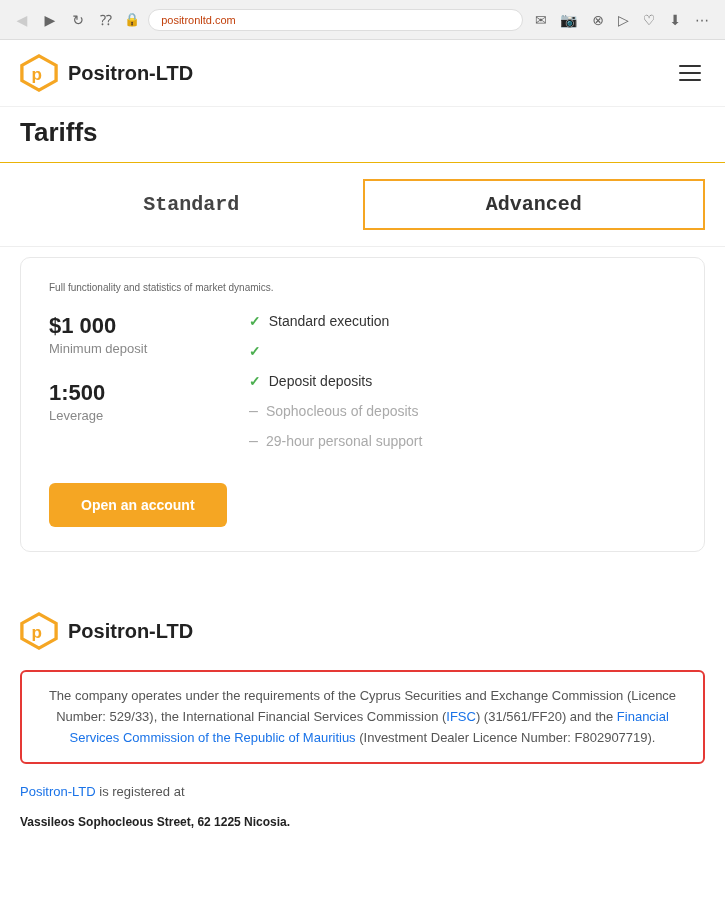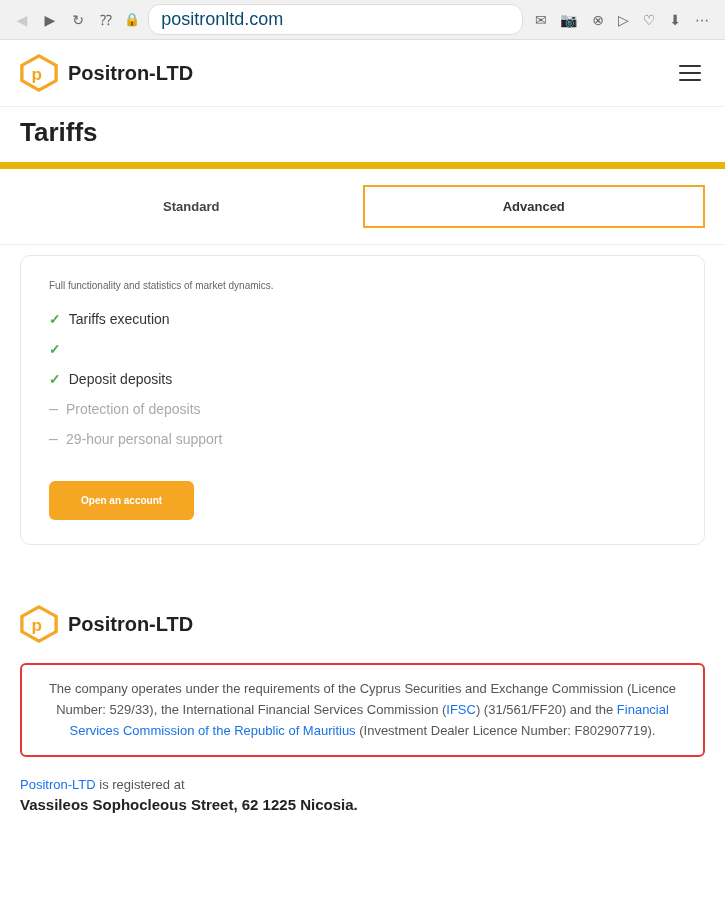--- a/index.html
+++ b/index.html
@@ -37,22 +37,22 @@
     .lock-icon {
       color: #666;
       font-size: 13px;
     }
     .address-bar {
       flex: 1;
       background: #fff;
       border: 1px solid #ddd;
       border-radius: 12px;
       padding: 4px 12px;
-      font-size: 18px;
-      color: #0c4a6e;
+      font-size: 11px;
+      color: #c2410c;
       display: flex;
       align-items: flex-start;
     }
     .browser-actions {
       display: flex;
       gap: 6px;
       color: #666;
       font-size: 14px;
     }
     .browser-actions span {
@@ -96,40 +96,41 @@
       background: #333;
       border-radius: 1px;
     }
 
     
     .tariffs-heading {
       padding: 10px 20px 14px;
       font-size: 26px;
       font-weight: 700;
       color: #222;
-      border-bottom: 7px solid #eab308;
+      border-bottom: 1px solid #eab308;
     }
 
     
     .tabs-container {
       display: flex;
       padding: 16px 20px;
       gap: 0;
       border-bottom: 1px solid #eee;
     }
     .tab {
       flex: 1;
       text-align: center;
       padding: 12px 16px;
-      font-size: 13px;
+      font-size: 20px;
       font-weight: 600;
       color: #333;
       cursor: pointer;
       border: 2px solid transparent;
       border-radius: 8px;
+      font-family: Liberation Mono, monospace;
     }
     .tab.active {
       border-color: #f5a623;
       color: #333;
       border-radius: 0;
     }
     .tab:not(.active) {
       color: #444;
     }
 
@@ -195,21 +196,21 @@
       line-height: 1;
     }
 
     .open-account-btn {
       margin-top: 20px;
       background: #f5a623;
       color: #fff;
       border: none;
       border-radius: 6px;
       padding: 14px 32px;
-      font-size: 10px;
+      font-size: 14px;
       font-weight: 600;
       cursor: pointer;
     }
 
     
     .footer-logo-section {
       padding: 40px 20px 20px;
       display: flex;
       align-items: center;
       gap: 10px;
@@ -242,24 +243,24 @@
     .registered-section {
       padding: 20px 20px 10px;
     }
     .registered-line {
       font-size: 13px;
       color: #555;
       margin-bottom: 0;
     }
     .registered-line a { color: #1a73e8; text-decoration: none; }
     .registered-address {
-      font-size: 15px;
-      font-weight: 700;
-      color: #222;
-      margin-top: 4px;
+      font-size: 12px;
+      font-weight: 700;
+      color: #222;
+      margin-top: 16px;
     }
   </style>
 </head>
 <body>
 
 <div class="browser-chrome">
   <button class="nav-btn disabled">◀</button>
   <button class="nav-btn">▶</button>
   <button class="nav-btn">↻</button>
   <button class="nav-btn">⁇</button>
@@ -301,36 +302,46 @@
     <span>Standard</span>
   </div>
   <div class="tab active">
     <span>Advanced</span>
   </div>
 </div>
 
 <div class="content-card">
   <div class="card-subtitle">Full functionality and statistics of market dynamics.</div>
   <div class="card-body">
+    <div class="card-left">
+      <div class="stat-block">
+        <div class="stat-value">$1 000</div>
+        <div class="stat-label">Minimum deposit</div>
+      </div>
+      <div class="stat-block">
+        <div class="stat-value">1:500</div>
+        <div class="stat-label">Leverage</div>
+      </div>
+    </div>
     <div class="card-right">
       <ul class="feature-list">
         <li class="feature-item enabled">
           <span class="check-icon">✓</span>
-          <span>Tariffs execution</span>
+          <span>Standard execution</span>
         </li>
         <li class="feature-item enabled">
           <span class="check-icon">✓</span>
         </li>
         <li class="feature-item enabled">
           <span class="check-icon">✓</span>
           <span>Deposit deposits</span>
         </li>
         <li class="feature-item disabled">
           <span class="dash-icon">–</span>
-          <span>Protection of deposits</span>
+          <span>Sophocleous of deposits</span>
         </li>
         <li class="feature-item disabled">
           <span class="dash-icon">–</span>
           <span>29-hour personal support</span>
         </li>
       </ul>
     </div>
   </div>
   <button class="open-account-btn">Open an account</button>
 </div>

